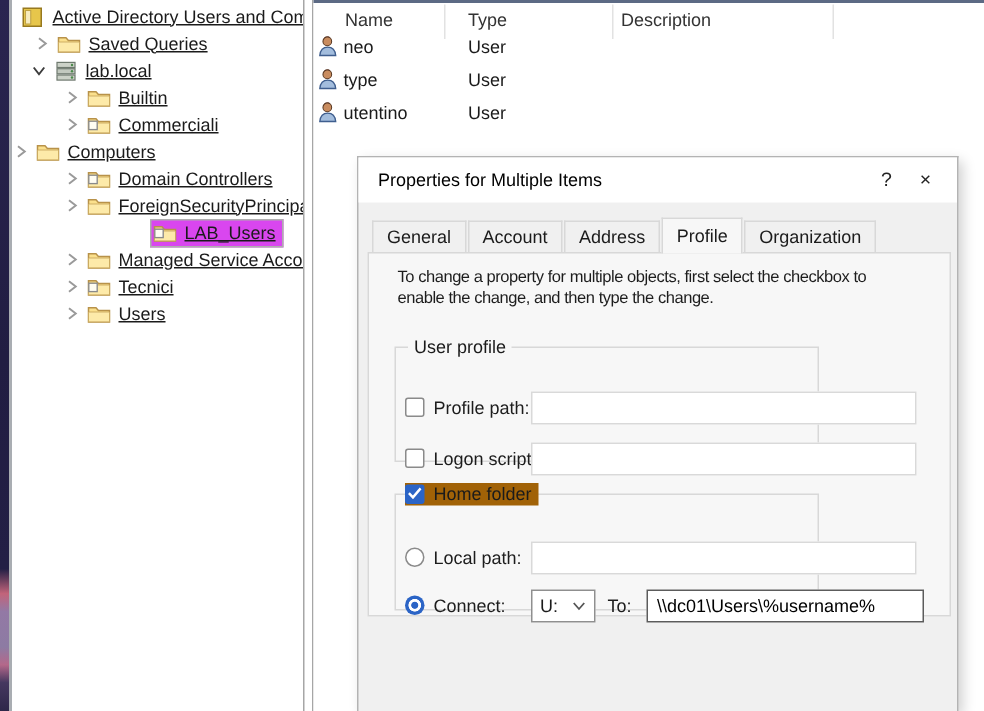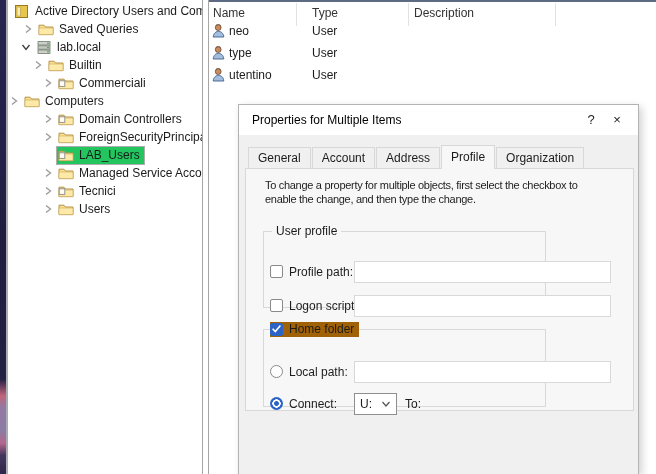--- a/index.html
+++ b/index.html
@@ -10,23 +10,23 @@
   
   .wallpaper { position:absolute; left:0; top:0; width:6px; height:474px;
     background:linear-gradient(180deg,#2a2550 0%,#211d42 50%,#231f45 80%,#c2647a 83.5%,#9379a5 86%,#8d7ba3 91%,#b4688a 93.5%,#45375f 96%,#2e2749 100%); }
   .wall-border { position:absolute; left:6px; top:0; width:2px; height:474px; background:#a9adb2; }
 
   
   #tree-pane { position:absolute; left:8px; top:0; width:194px; height:474px; background:#fff; overflow:hidden; padding-top:2px; }
   .tree-row { height:18px; display:flex; align-items:center; white-space:nowrap; cursor:default; }
   .chev { width:12px; height:12px; flex:none; margin-right:2px; display:flex; align-items:center; justify-content:center; }
   .twrap { display:flex; align-items:center; padding:1px 4px 1px 1px; border:1px solid transparent; }
-  .twrap.sel { background:#22c55e; border-color:#aeaeae; }
+  .twrap.sel { background:#d946ef; border-color:#aeaeae;margin-left:44px; }
   .ticon { width:17px; height:15px; flex:none; margin-right:4px; display:flex; align-items:center; }
-  .tlabel { line-height:15px; }
+  .tlabel { line-height:15px;text-decoration:underline; }
 
   
   .psep1 { position:absolute; left:202px; top:0; width:1px; height:474px; background:#a6a6a6; }
   .psep2 { position:absolute; left:208px; top:0; width:1px; height:474px; background:#a6a6a6; }
 
   
   #list-pane { position:absolute; left:209px; top:0; width:447px; height:474px; background:#fff; }
   .list-topline { position:absolute; left:0; top:0; width:447px; height:2px; background:#5c6a84; }
   .lheader { position:absolute; left:0; top:2px; width:447px; height:23px; color:#333; }
   .hcell { position:absolute; top:4px; line-height:15px; }
@@ -130,21 +130,21 @@
               <rect x="2" y="5.8" width="12" height="3.4" fill="#c2c9bf" stroke="#6f7a6f" stroke-width="0.8"></rect>
               <rect x="2" y="10" width="12" height="3.4" fill="#ccd2c8" stroke="#6f7a6f" stroke-width="0.8"></rect>
               <circle cx="12" cy="3.3" r="0.8" fill="#4a8a4a"></circle>
               <circle cx="12" cy="7.5" r="0.8" fill="#4a8a4a"></circle>
               <circle cx="12" cy="11.7" r="0.8" fill="#4a8a4a"></circle>
             </svg>
           </span>
           <span class="tlabel">lab.local</span>
         </span>
       </div>
-      <div class="tree-row" style="padding-left: 24px;">
+      <div class="tree-row" style="padding-left: 34px;">
         <span class="chev">
           <svg width="10" height="10" viewBox="0 0 10 10">
             <polyline points="3,1.5 7.5,5 3,8.5" fill="none" stroke="#9a9a9a" stroke-width="1.3"></polyline>
           </svg>
         </span>
         <span class="twrap">
           <span class="ticon">
             <svg width="16" height="14" viewBox="0 0 16 14">
               <path d="M1 3.2 H6 L7.6 5 H15 V12.6 H1 Z" fill="#fbe08c" stroke="#b8924a"></path>
               <path d="M1 6 H15 V12.6 H1 Z" fill="#fdeaa9" stroke="#c9a85e" stroke-width="0.6"></path>
@@ -282,21 +282,21 @@
         </span>
       </div>
     </div>
 
   <div class="psep1"></div>
   <div class="psep2"></div>
 
   <div id="list-pane">
     <div class="list-topline"></div>
     <div class="lheader">
-        <span class="hcell" style="left: 4px;">Name</span>
+        <span class="hcell" style="left: 21px;">Name</span>
         <span class="colsep" style="left: 87px;"></span>
         <span class="hcell" style="left: 103px;">Type</span>
         <span class="colsep" style="left: 199px;"></span>
         <span class="hcell" style="left: 205px;">Description</span>
         <span class="colsep" style="left: 346px;"></span>
       </div>
     <div class="list-rows">
         <div class="list-row">
           <span class="uicon"><svg width="15" height="15" viewBox="0 0 15 15">
               <path d="M2.2 14 C2.6 9.6 5.4 8.4 7.5 8.4 C9.6 8.4 12.4 9.6 12.8 14 Z" fill="#a3bddd" stroke="#3f5e8e" stroke-width="0.9"></path>
@@ -385,17 +385,18 @@
         <div class="grow hf-r2">
           <span class="radio on"></span>
           <span class="flabel">Connect:</span>
           <div class="ddown">
             <span>U:</span>
             <svg width="10" height="10" viewBox="0 0 10 10">
                 <polyline points="1.5,3 5,7 8.5,3" fill="none" stroke="#555" stroke-width="1.2"></polyline>
               </svg>
           </div>
           <span class="to-label">To:</span>
+          <div class="cfield">\\dc01\Users\%username%</div>
         </div>
       </div>
     </div>
   </div>
 </div>
 
 </body></html>

